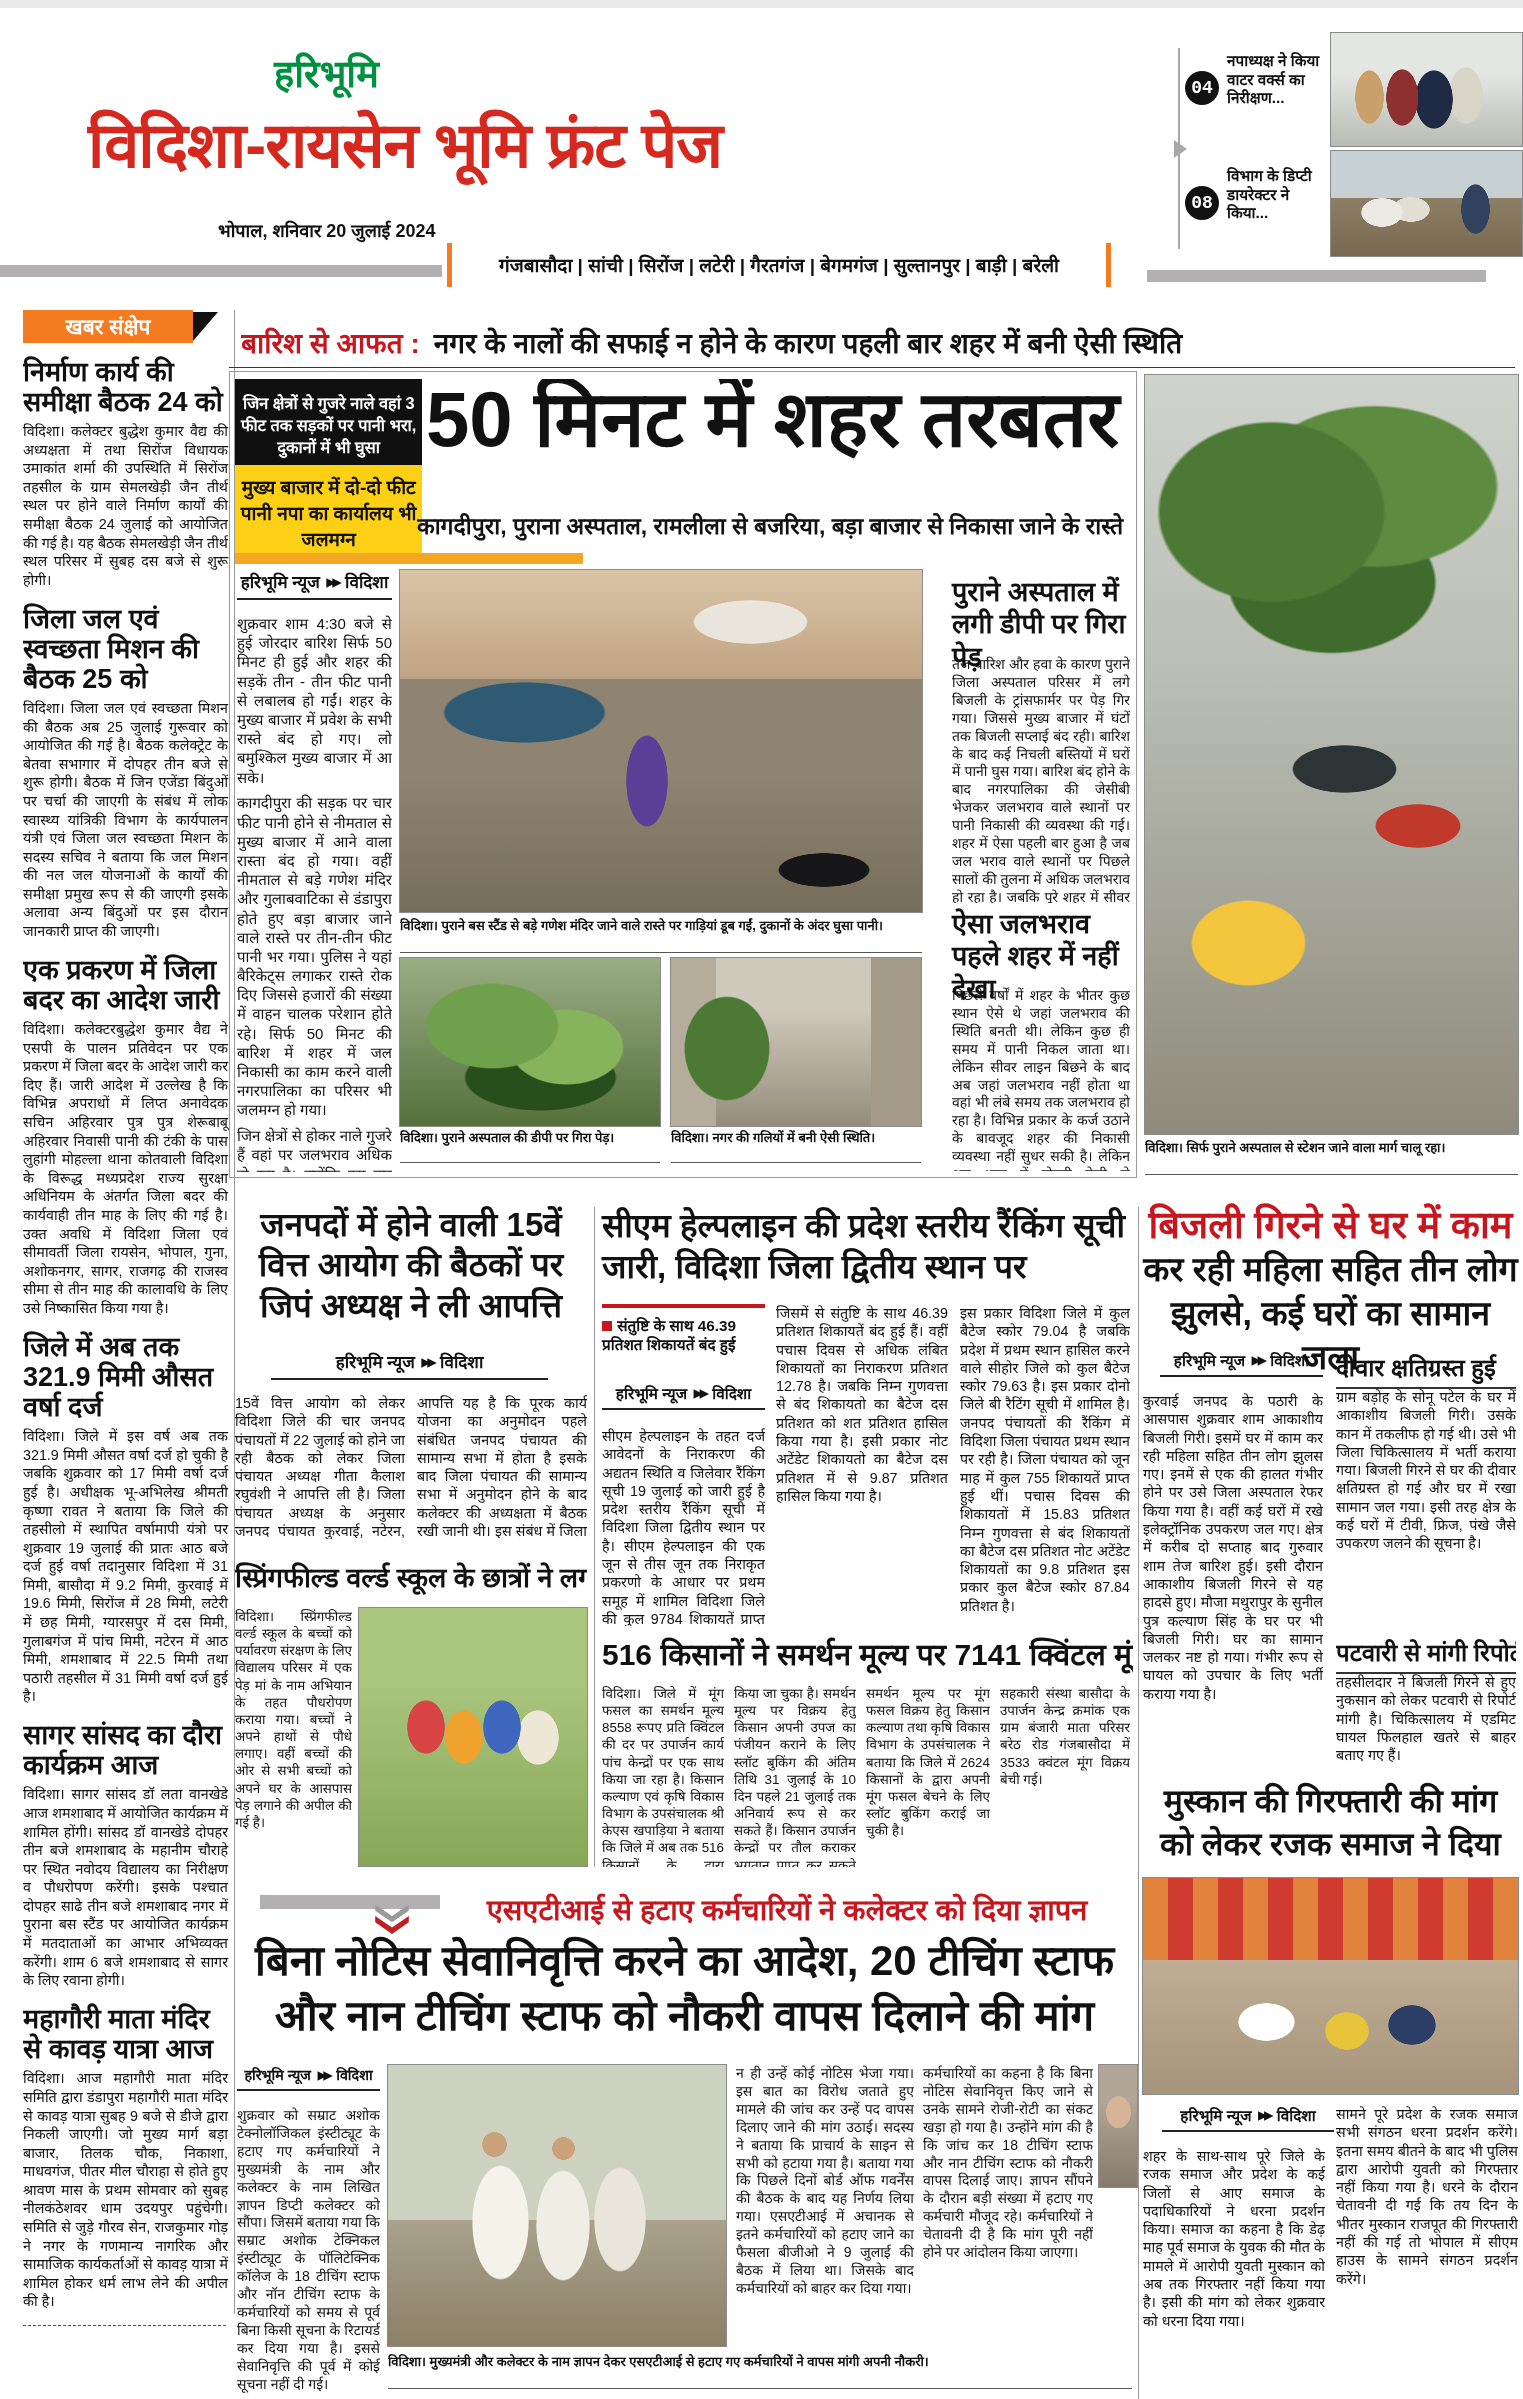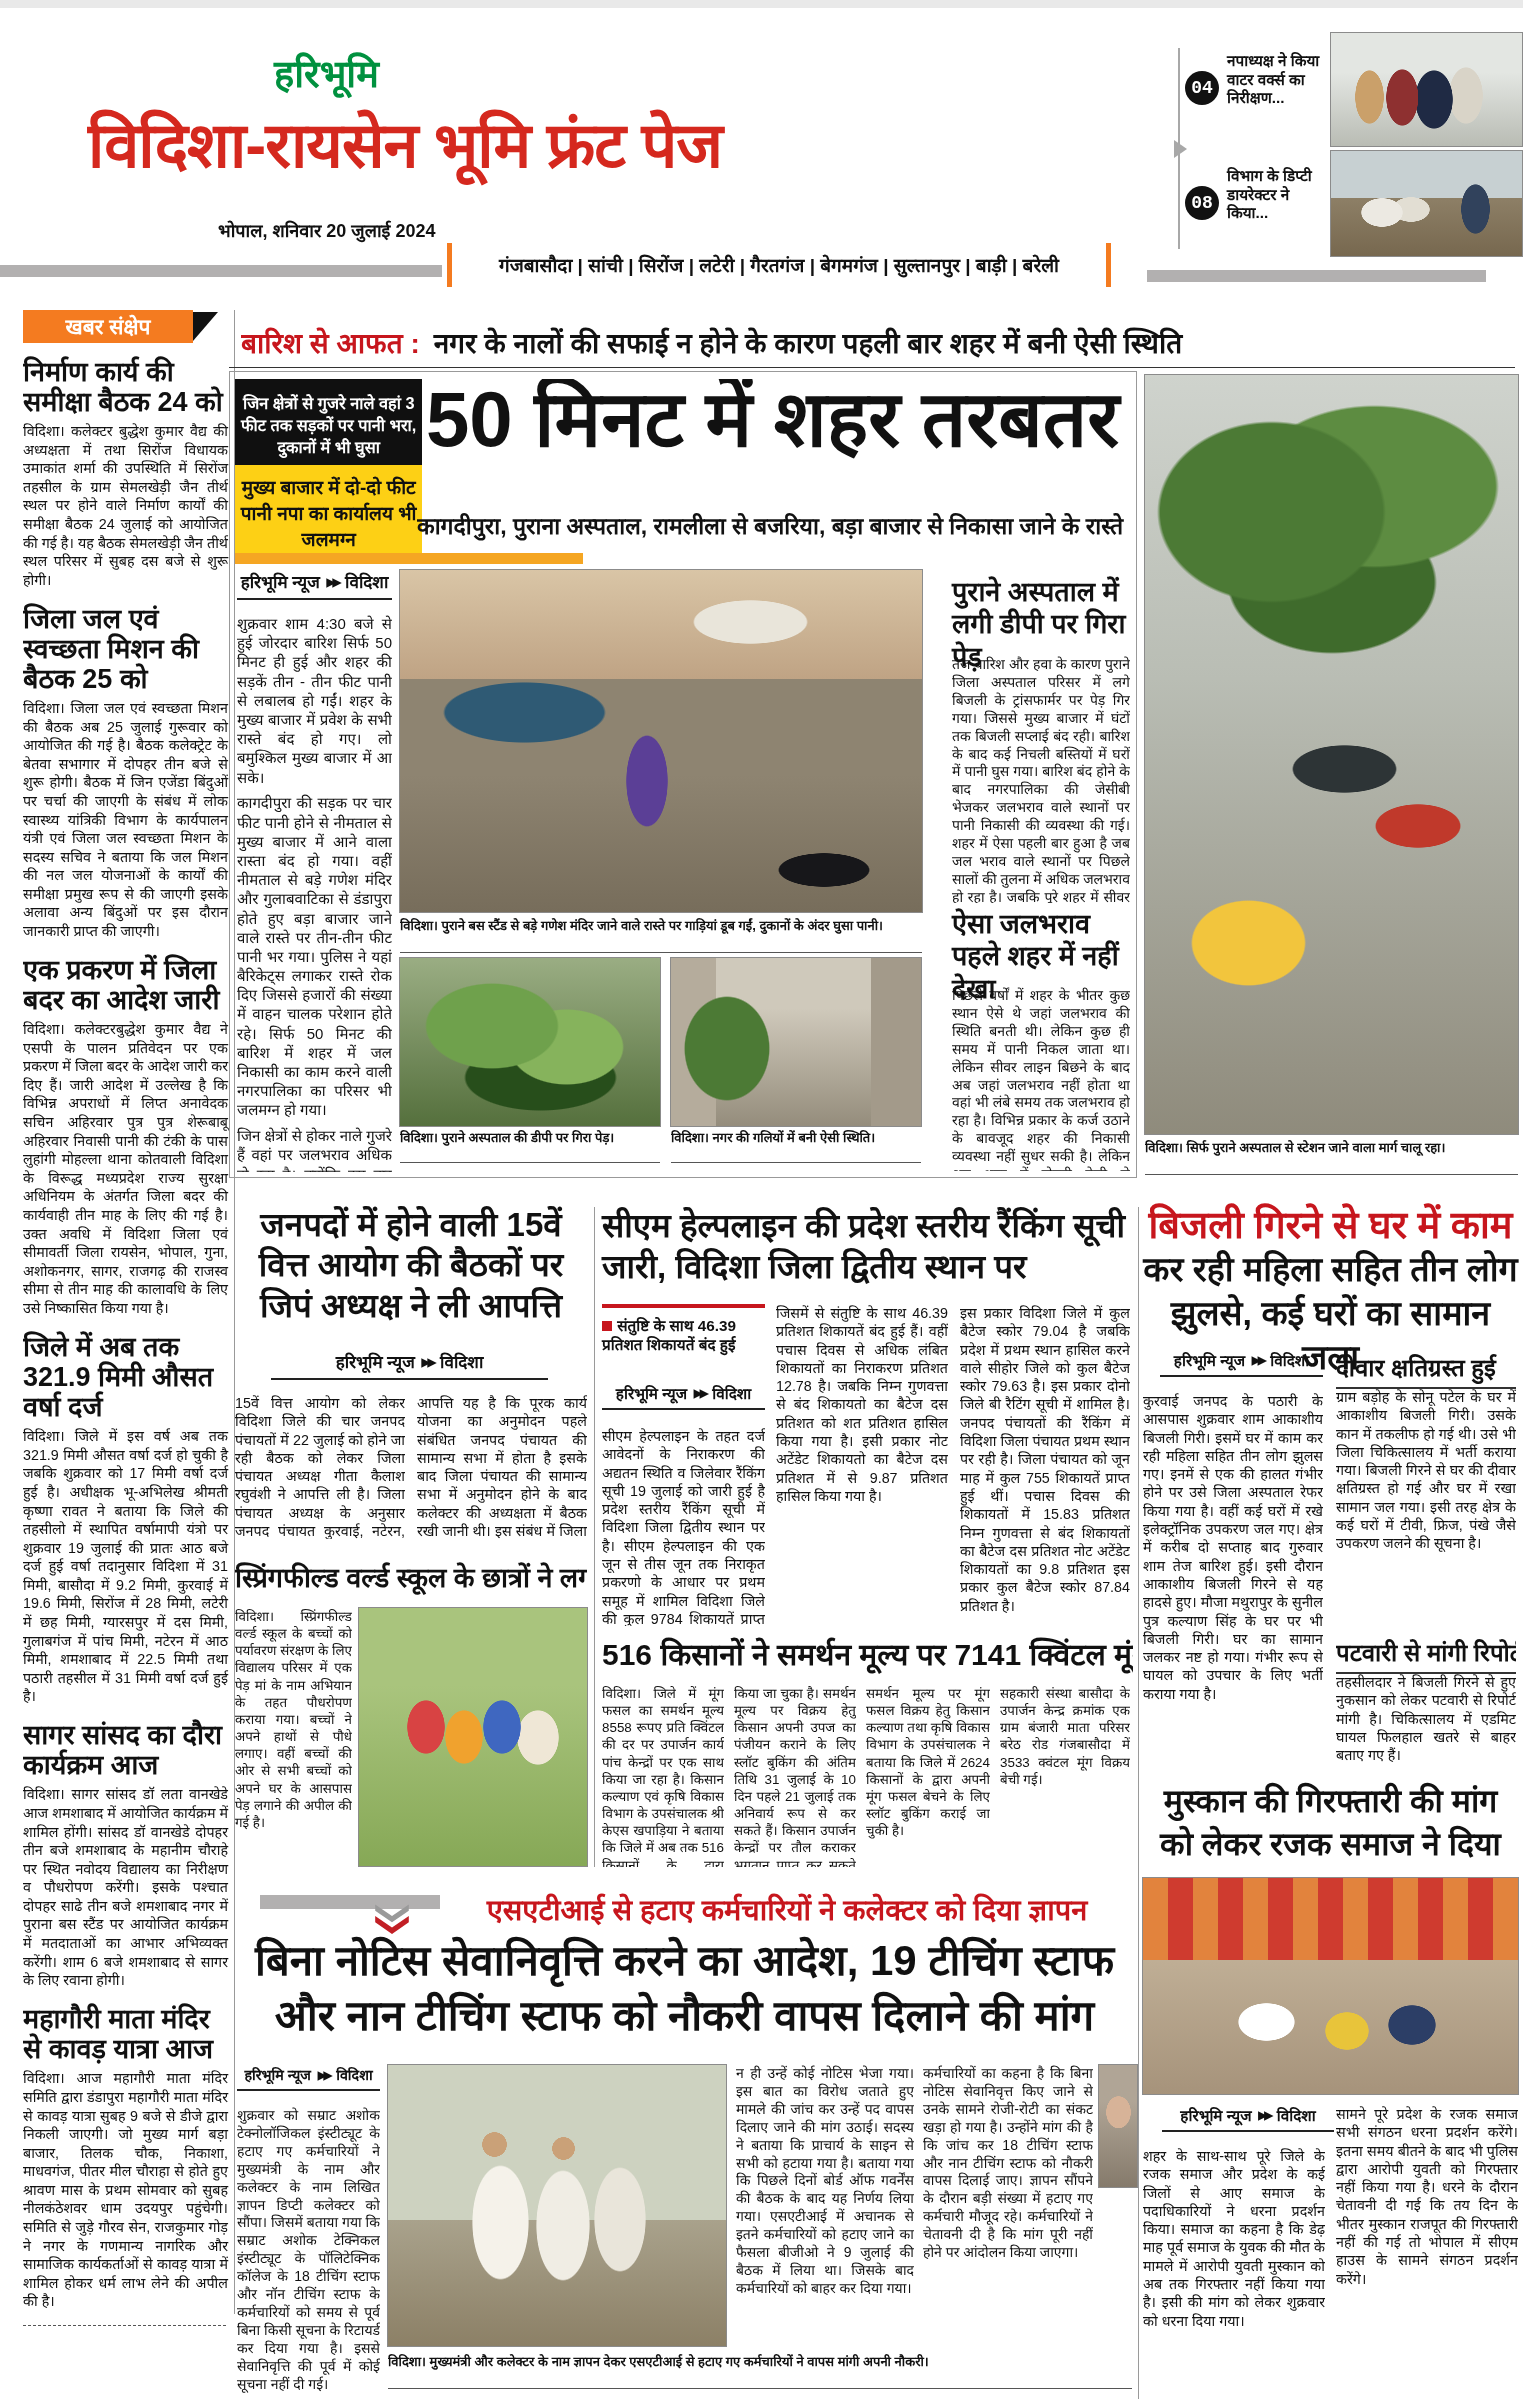--- a/index.html
+++ b/index.html
@@ -241,21 +241,21 @@
   <div class="abs bt" style="left:734px;top:1677px;width:122px;height:182px;font-size:13.4px;">किया जा चुका है। समर्थन मूल्य पर विक्रय हेतु किसान अपनी उपज का पंजीयन कराने के लिए स्लॉट बुकिंग की अंतिम तिथि 31 जुलाई के 10 दिन पहले 21 जुलाई तक अनिवार्य रूप से कर सकते हैं। किसान उपार्जन केन्द्रों पर तौल कराकर भुगतान प्राप्त कर सकते हैं।</div>
   <div class="abs bt" style="left:866px;top:1677px;width:124px;height:182px;font-size:13.4px;">समर्थन मूल्य पर मूंग फसल विक्रय हेतु किसान कल्याण तथा कृषि विकास विभाग के उपसंचालक ने बताया कि जिले में 2624 किसानों के द्वारा अपनी मूंग फसल बेचने के लिए स्लॉट बुकिंग कराई जा चुकी है।</div>
   <div class="abs bt" style="left:1000px;top:1677px;width:130px;height:182px;font-size:13.4px;">सहकारी संस्था बासौदा के उपार्जन केन्द्र क्रमांक एक ग्राम बंजारी माता परिसर बरेठ रोड गंजबासौदा में 3533 क्वंटल मूंग विक्रय बेची गई।</div>
 
   <div class="abs graybar" style="left:260px;top:1887px;width:180px;height:14.3px;"></div>
   <svg class="abs" style="left:371px;top:1896px;" width="42" height="32.5" viewBox="0 0 40 30">
     <path d="M4 0 L20 11 L36 0 L36 6 L20 17 L4 6 Z" fill="#9a9a9a"></path>
     <path d="M4 11 L20 22 L36 11 L36 17 L20 28 L4 17 Z" fill="#c21f25"></path>
   </svg>
   <div class="abs hd" style="left:440px;top:1881px;width:694px;height:40px;color:#c7161d;font-size:29px;text-align:center;white-space:nowrap;overflow:hidden;">एसएटीआई से हटाए कर्मचारियों ने कलेक्टर को दिया ज्ञापन</div>
-  <div class="abs hd" style="left:235px;top:1925px;width:899px;height:120px;font-size:42px;line-height:1.32;text-align:center;">बिना नोटिस सेवानिवृत्ति करने का आदेश, 19 टीचिंग स्टाफ और नान टीचिंग स्टाफ को नौकरी वापस दिलाने की मांग</div>
+  <div class="abs hd" style="left:235px;top:1925px;width:899px;height:120px;font-size:42px;line-height:1.32;text-align:center;">बिना नोटिस सेवानिवृत्ति करने का आदेश, 20 टीचिंग स्टाफ और नान टीचिंग स्टाफ को नौकरी वापस दिलाने की मांग</div>
   <div class="abs byl" style="left:237px;top:2057px;width:143px;font-size:14.3px;">
     <span>हरिभूमि न्यूज</span>
     <span class="ar">▶▶</span>
     <span>विदिशा</span>
   </div>
   <div class="abs bt" style="left:237px;top:2099px;width:143px;height:291px;font-size:14px;">शुक्रवार को सम्राट अशोक टेक्नोलॉजिकल इंस्टीट्यूट के हटाए गए कर्मचारियों ने मुख्यमंत्री के नाम और कलेक्टर के नाम लिखित ज्ञापन डिप्टी कलेक्टर को सौंपा। जिसमें बताया गया कि सम्राट अशोक टेक्निकल इंस्टीट्यूट के पॉलिटेक्निक कॉलेज के 18 टीचिंग स्टाफ और नॉन टीचिंग स्टाफ के कर्मचारियों को समय से पूर्व बिना किसी सूचना के रिटायर्ड कर दिया गया है। इससे सेवानिवृत्ति की पूर्व में कोई सूचना नहीं दी गई।</div>
   <div class="abs ph ph-memo" style="left:388px;top:2057px;width:338px;height:281px;"></div>
   <div class="abs bt" style="left:736px;top:2057px;width:178px;height:283px;font-size:14px;">न ही उन्हें कोई नोटिस भेजा गया। इस बात का विरोध जताते हुए मामले की जांच कर उन्हें पद वापस दिलाए जाने की मांग उठाई। सदस्य ने बताया कि प्राचार्य के साइन से सभी को हटाया गया है। बताया गया कि पिछले दिनों बोर्ड ऑफ गवर्नेंस की बैठक के बाद यह निर्णय लिया गया। एसएटीआई में अचानक से इतने कर्मचारियों को हटाए जाने का फैसला बीजीओ ने 9 जुलाई की बैठक में लिया था। जिसके बाद कर्मचारियों को बाहर कर दिया गया।</div>
   <div class="abs bt" style="left:923px;top:2057px;width:170px;height:283px;font-size:14px;">कर्मचारियों का कहना है कि बिना नोटिस सेवानिवृत्त किए जाने से उनके सामने रोजी-रोटी का संकट खड़ा हो गया है। उन्होंने मांग की है कि जांच कर 18 टीचिंग स्टाफ और नान टीचिंग स्टाफ को नौकरी वापस दिलाई जाए। ज्ञापन सौंपने के दौरान बड़ी संख्या में हटाए गए कर्मचारी मौजूद रहे। कर्मचारियों ने चेतावनी दी है कि मांग पूरी नहीं होने पर आंदोलन किया जाएगा।</div>
   <div class="abs ph ph-portrait" style="left:1099px;top:2057px;width:38px;height:122px;"></div>

